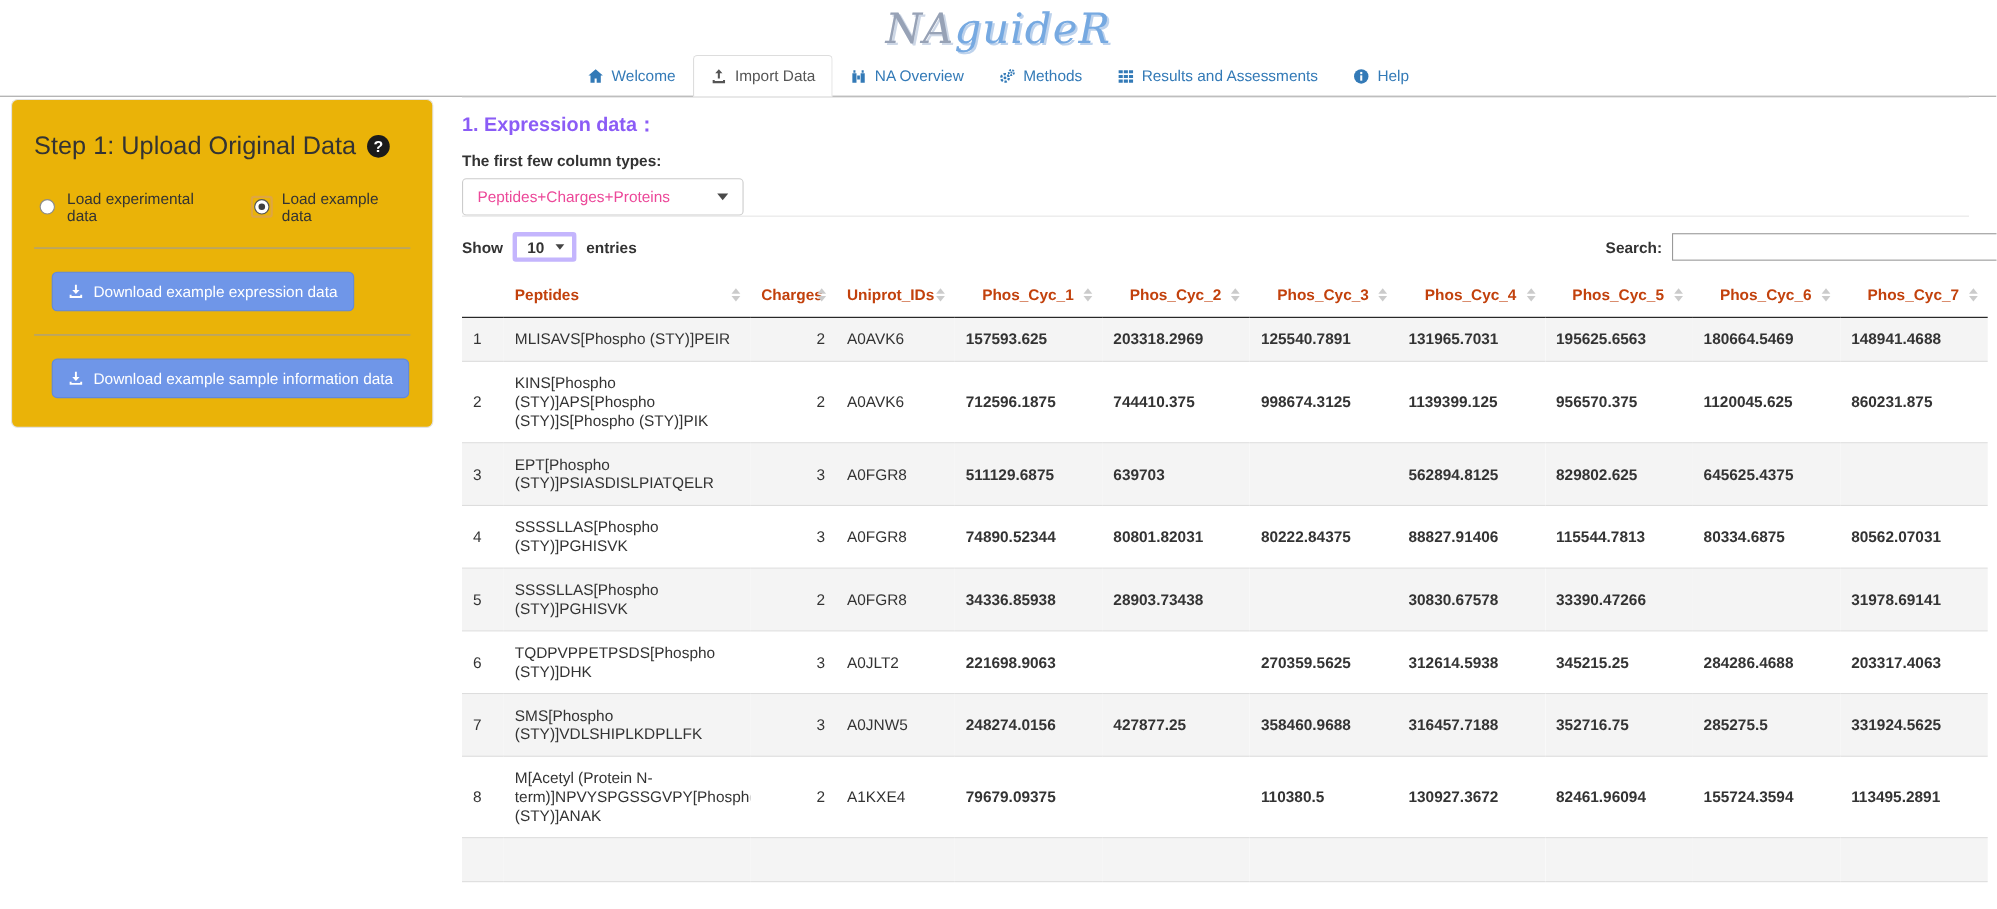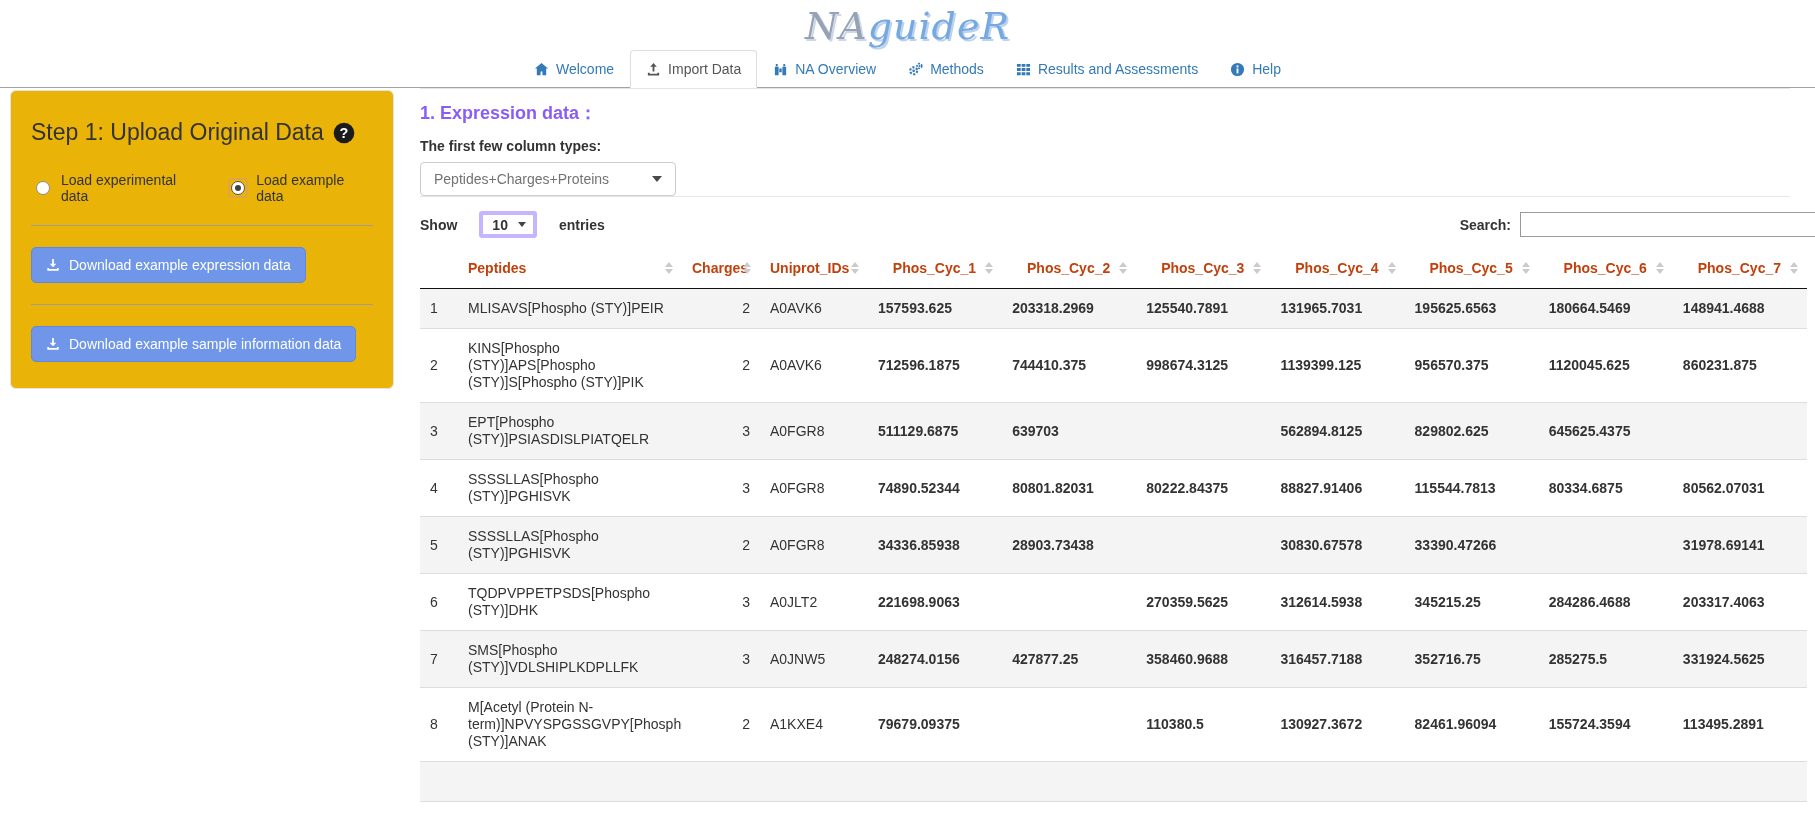--- a/index.html
+++ b/index.html
@@ -39,39 +39,39 @@
   .radio { display:flex; align-items:center; gap:8px; cursor:pointer; }
   .radio-circle { width:14px; height:14px; border-radius:50%; border:1px solid #8d8d8d; background:#fff;
                   position:relative; flex:none; }
   .radio.selected .ring { border:2px solid #dfa642; border-radius:3px; padding:1px; display:inline-flex; }
   .radio .ring { display:inline-flex; border:2px solid transparent; padding:1px; }
   .radio.selected .radio-circle { border-color:#555; }
   .radio.selected .radio-circle::after { content:""; position:absolute; left:3px; top:3px; right:3px; bottom:3px;
                   border-radius:50%; background:#3f3f3f; }
   hr.side { border:0; border-top:1px solid #9c9c9c; margin:21px 0; }
   .dl-btn { display:inline-flex; align-items:center; gap:9px; background:#6f96e8; border:1px solid #5f88de;
-            color:#fff; font-size:14px; padding:9px 14px; border-radius:5px; cursor:pointer; }
+            color:#fff; font-size:14px; padding:9px 14px; border-radius:5px; cursor:pointer;margin-left:16px; }
   .dl-btn svg { width:14px; height:14px; flex:none; }
 
   
   .main { position:absolute; left:420px; top:0; width:1395px; }
   hr.main-hr { border:0; border-top:1px solid #e6e6e6; margin:0 25px 0 0; }
   .hr1 { margin-top:22px; }
   .hr2 { margin-top:27px; }
   .section-title { font-size:18px; font-weight:700; margin:12px 18px 13px 0; color:#8b5cf6; }
   .col-types-label { font-size:14px; font-weight:bold; margin-bottom:8px; }
   .select-box { width:256px; height:34px; background:#fff; border:1px solid #ccc; border-radius:4px;
                 display:flex; align-items:center; justify-content:space-between; padding:0 13px;
-                color:#737373; cursor:pointer; }
+                color:#ec4899; cursor:pointer; }
   .caret-dark { width:0; height:0; border-left:5px solid transparent; border-right:5px solid transparent;
                 border-top:6px solid #4a4a4a; }
 
   .controls { display:flex; justify-content:space-between; align-items:center; margin:14px 0 10px 0;
               font-weight:bold; color:#333; }
-  .show-group { display:flex; align-items:center; gap:22px; }
+  .show-group { display:flex; align-items:center; gap:9px; }
   .len-select { display:inline-flex; align-items:center; gap:10px; border:4px solid #c4b5fd; border-radius:3px;
                 background:#fff; height:27px; padding:0 7px 0 9px; font-weight:bold; cursor:pointer; }
   .caret-sm { width:0; height:0; border-left:4px solid transparent; border-right:4px solid transparent;
               border-top:5px solid #444; }
   .search-group { display:flex; align-items:center; gap:9px; }
   .search-input { width:355px; height:25px; border:1px solid #9a9a9a; background:#fff; padding:2px 6px;
                   font-family:inherit; font-size:13px; margin-right:-60px; }
 
   
   table.dt { border-collapse:collapse; table-layout:fixed; width:1387px; font-size:14px; }

